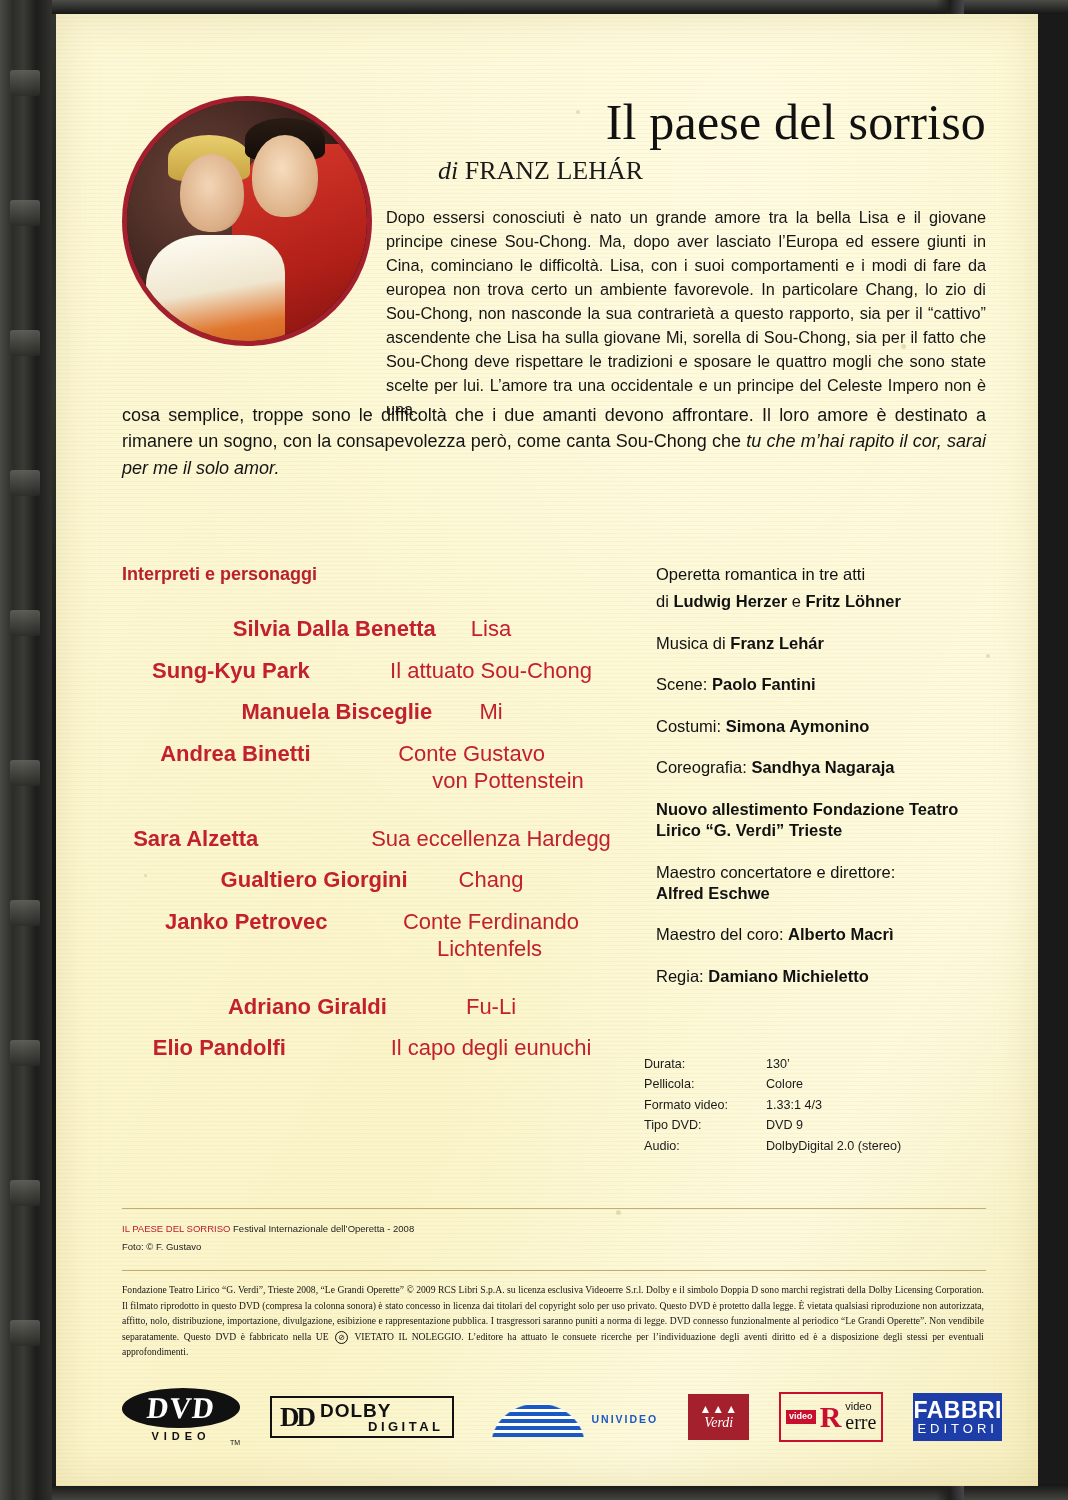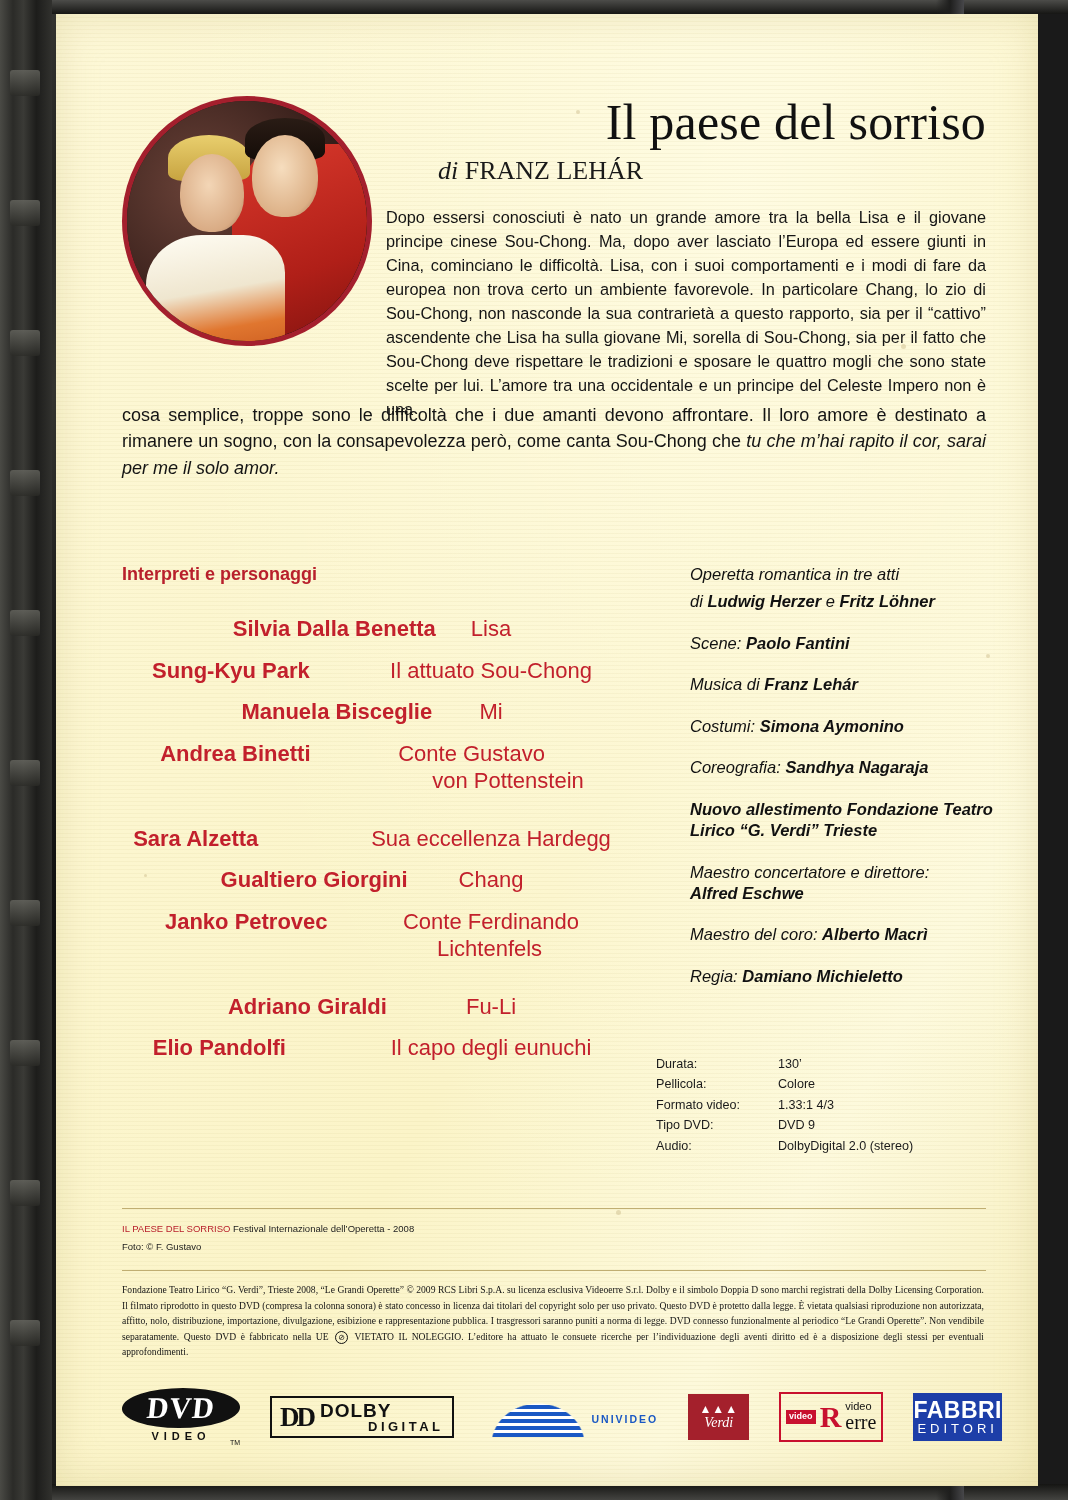--- a/index.html
+++ b/index.html
@@ -185,37 +185,36 @@
   }
   .cast-row .role {
     color: #c2202c;
   }
   .cast-row .role .ind{display:block; padding-left:34px;}
   .gap { height: 16px; }
 
   
   #credits {
     position: absolute;
-    left: 634px; top: 550px;
+    left: 600px; top: 550px;
     width: 360px;
     color: #111;
-    font-style: italic;
   }
   .cr {
     font-size: 16.5px;
     line-height: 1.3;
     margin-bottom: 20px;
   }
   .cr b{font-weight:bold;}
   .cr.tight{margin-bottom:6px;}
 
   
   #specs {
     position: absolute;
-    left: 600px; top: 1040px;
+    left: 588px; top: 1040px;
     width: 360px;
     font-size: 12.6px;
     color: #1a1a1a;
     line-height: 1.62;
   }
   .spec-row{display:flex;}
   .spec-row .k{width:122px;flex:0 0 122px;}
 
   
   #rule1 {
@@ -401,26 +400,26 @@
 
     <div id="credits">
       <div class="cr tight">Operetta romantica in tre atti</div>
       <div class="cr">
         <span>di</span>
         <b>Ludwig Herzer</b>
         <span>e</span>
         <b>Fritz Löhner</b>
       </div>
       <div class="cr">
+        <span>Musica di</span>
+        <b>Franz Lehár</b>
+      </div>
+      <div class="cr">
         <span>Scene:</span>
         <b>Paolo Fantini</b>
-      </div>
-      <div class="cr">
-        <span>Musica di</span>
-        <b>Franz Lehár</b>
       </div>
       <div class="cr">
         <span>Costumi:</span>
         <b>Simona Aymonino</b>
       </div>
       <div class="cr">
         <span>Coreografia:</span>
         <b>Sandhya Nagaraja</b>
       </div>
       <div class="cr">

